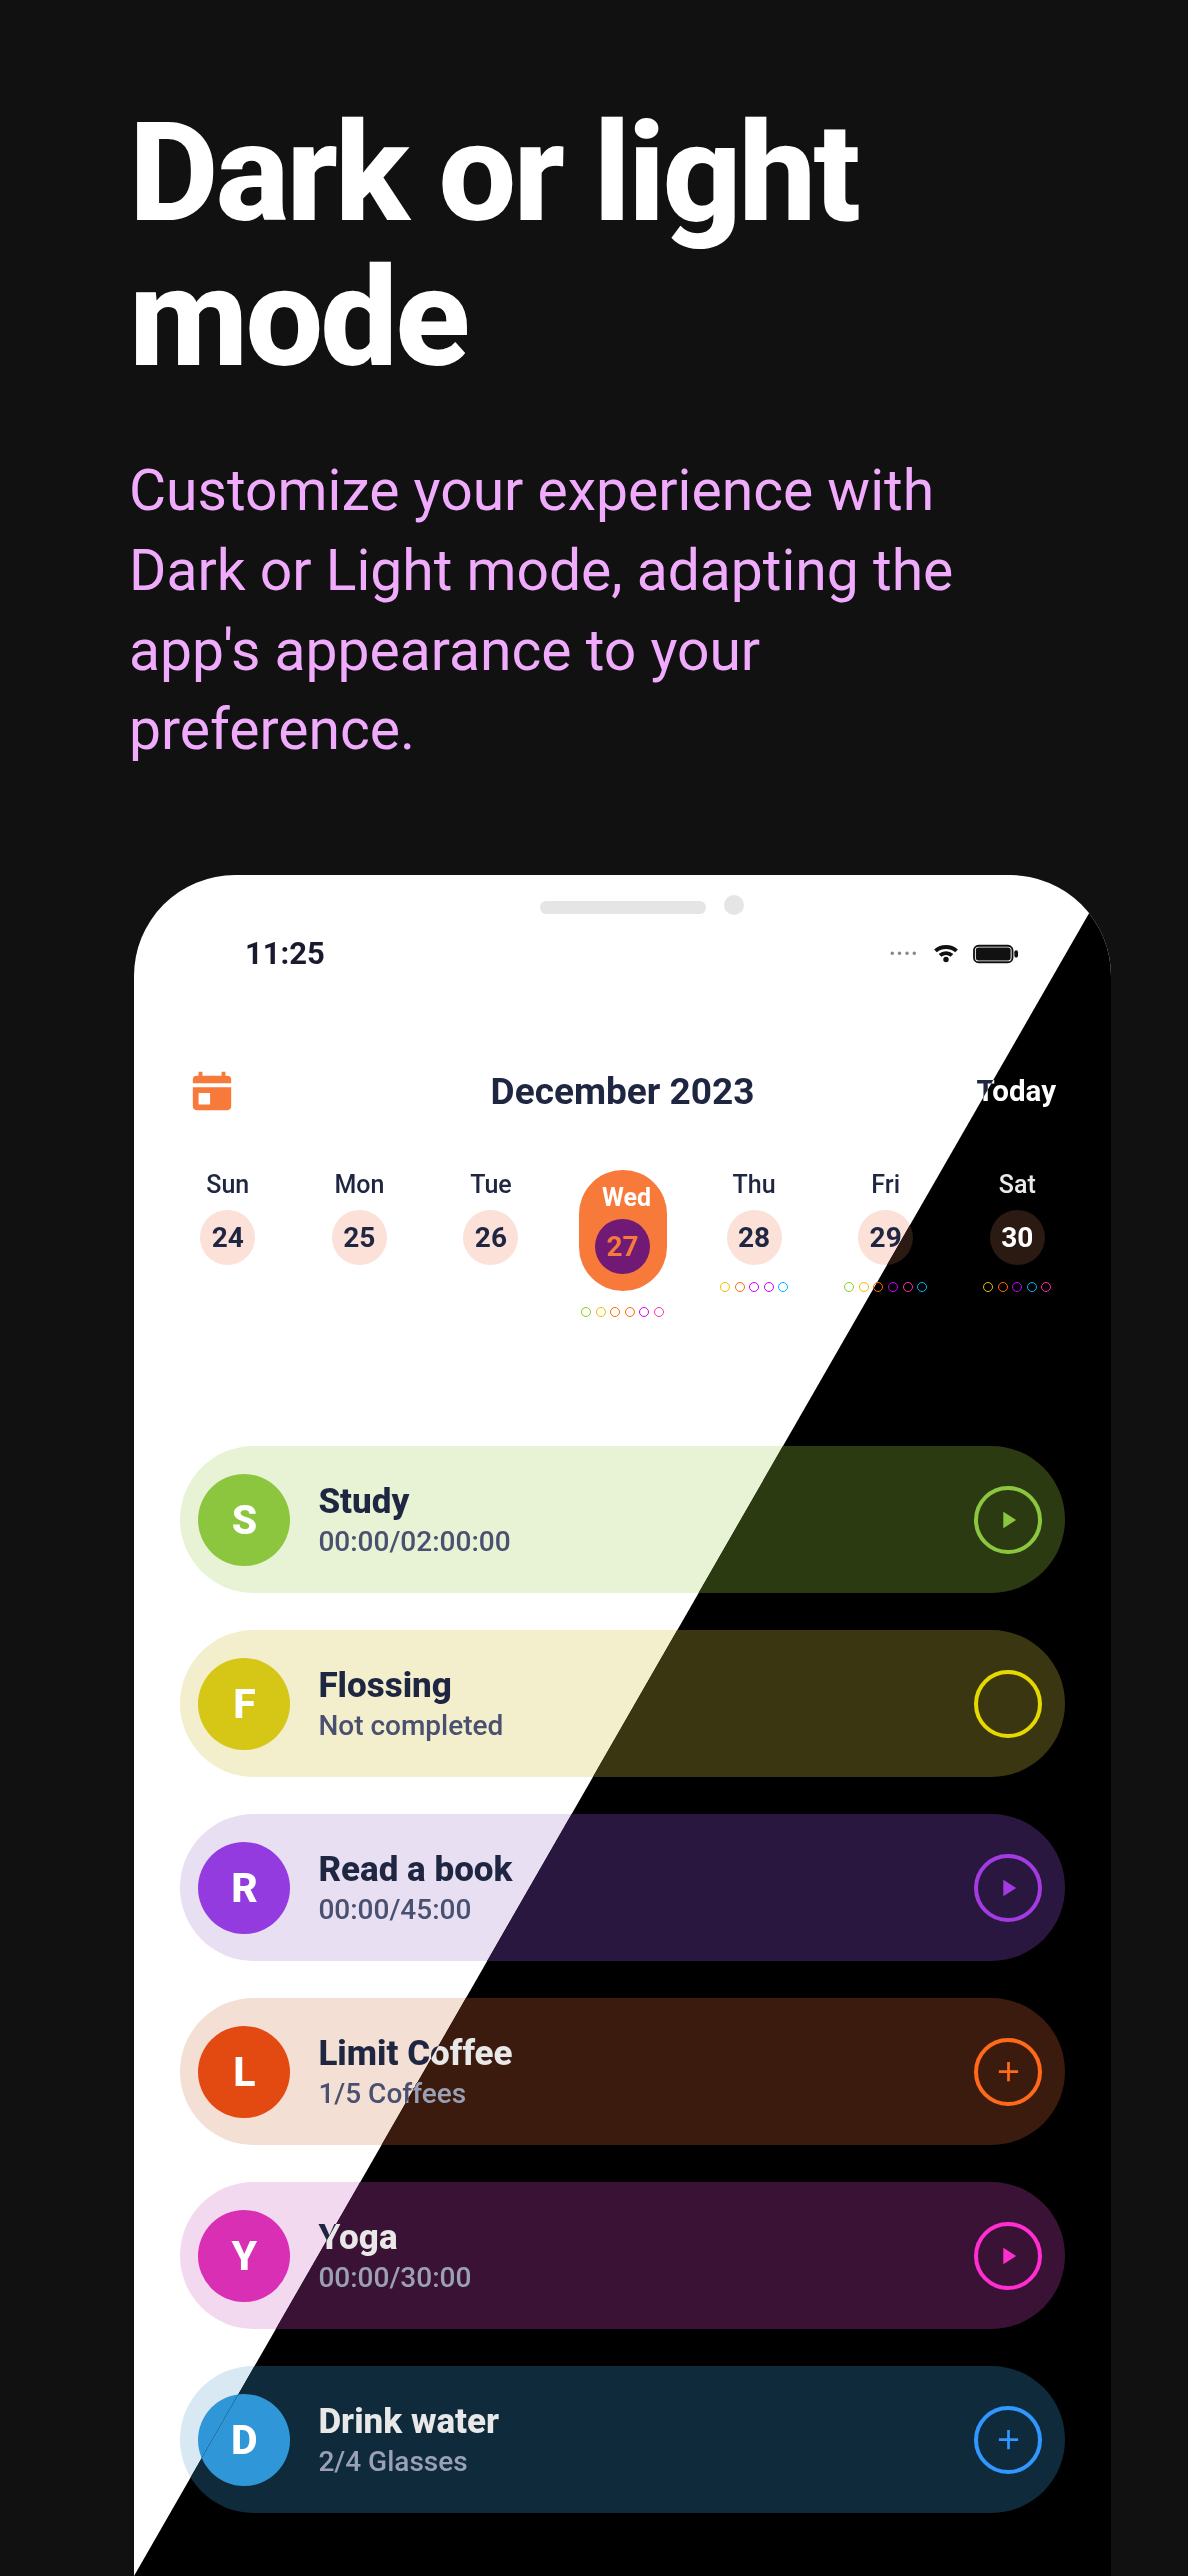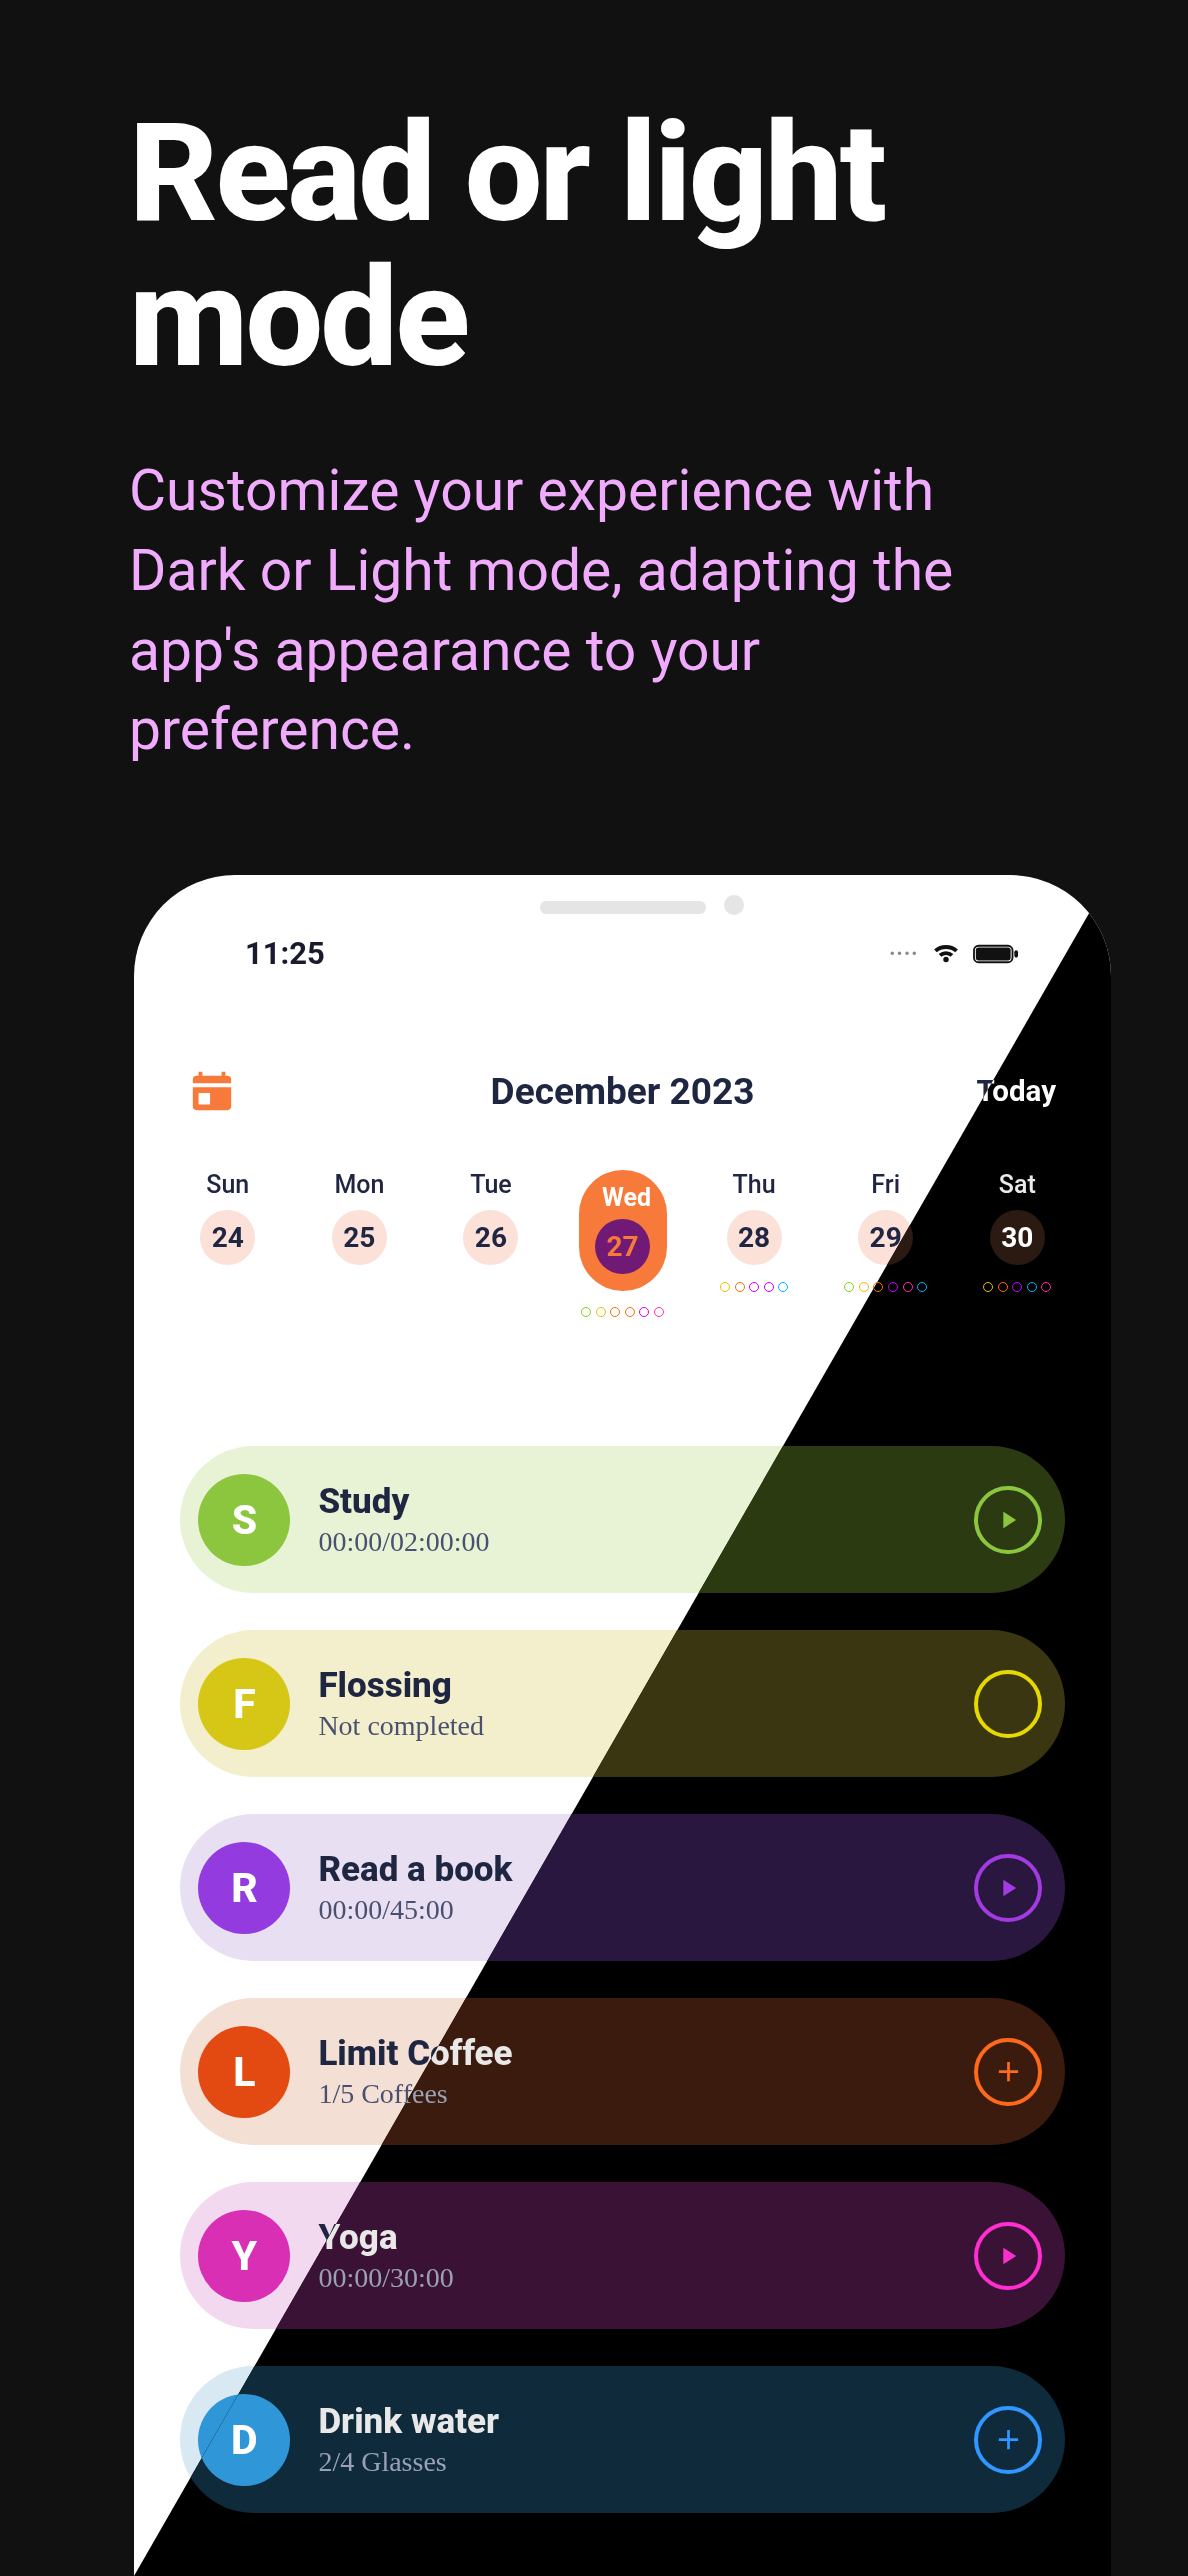--- a/index.html
+++ b/index.html
@@ -136,21 +136,21 @@
     padding:0 28px 0 18.4px;
   }
   .badge {
     width:92px; height:92px; border-radius:50%;
     display:flex; align-items:center; justify-content:center;
     font-size:41px; font-weight:800; color:#fff;
     flex-shrink:0;
   }
   .card-txt { margin-left:28px; display:flex; flex-direction:column; gap:3.7px; }
   .card-title { font-size:35px; font-weight:800; color:#1e2642; }
-  .card-sub   { font-size:28px; font-weight:500; color:#4a5070;font-family:Liberation Serif, serif; }
+  .card-sub   { font-size:28px; font-weight:500; color:#4a5070; }
   .phone-dark .card-title { color:#e8e8e8; }
   .phone-dark .card-sub   { color:#9aa0b5; }
 
   .act {
     position:absolute; right:23px; top:50%; transform:translateY(-50%);
     width:68px; height:68px; border-radius:50%;
     display:flex; align-items:center; justify-content:center;
   }
   .act.ring { border:4.6px solid; background:transparent; }
   .act svg { display:block; }
@@ -167,21 +167,21 @@
   .phone-dark .bg-floss  { background:#3a3611; }
   .phone-dark .bg-read   { background:#2a1740; }
   .phone-dark .bg-coffee { background:#3a1b0d; }
   .phone-dark .bg-yoga   { background:#3a1236; }
   .phone-dark .bg-water  { background:#0f2a3a; }
 
 </style>
 </head>
 <body>
 
-<div class="promo-title">Read or light mode</div>
+<div class="promo-title">Dark or light mode</div>
 <div class="promo-sub">Customize your experience with Dark or Light mode, adapting the app's appearance to your preference.</div>
 
 <div class="phone">
 
   <div class="phone-light layer">
     <div class="notch-pill"></div>
     <div class="cam-dot"></div>
     <div class="status">
       <span class="status-time">11:25</span>
       <span class="status-right">

